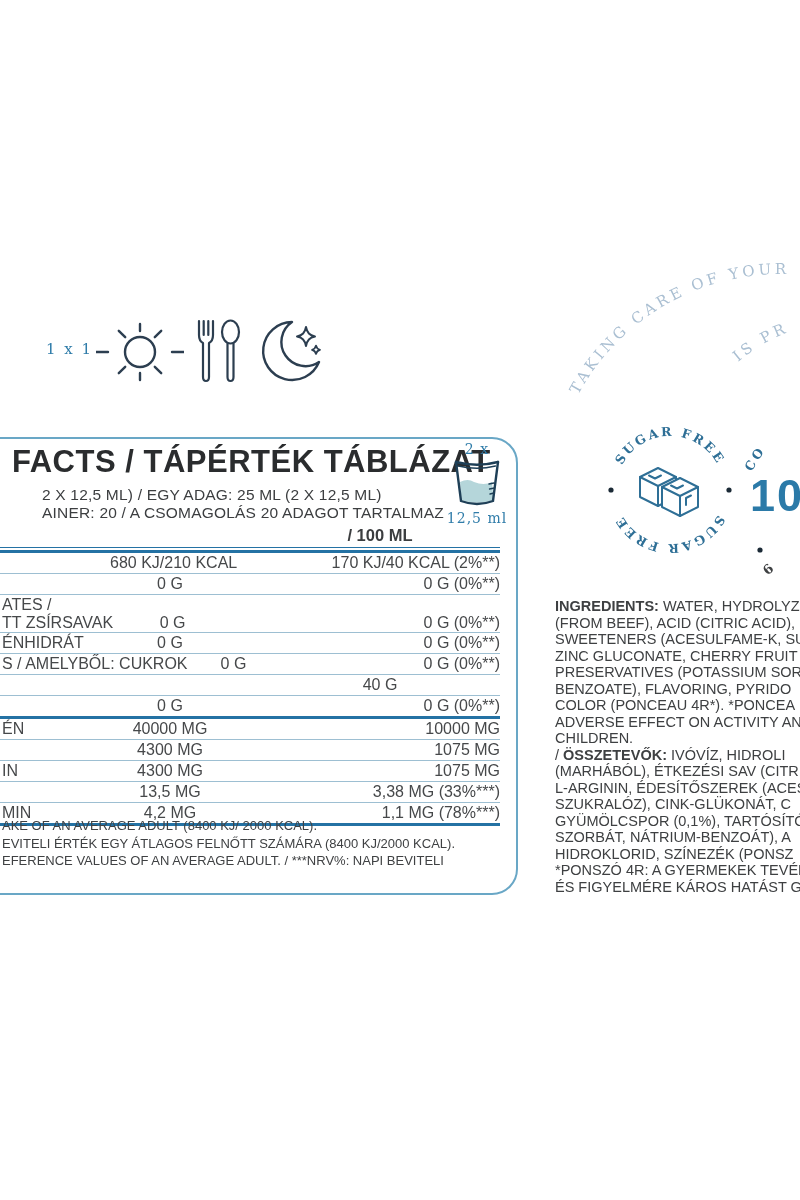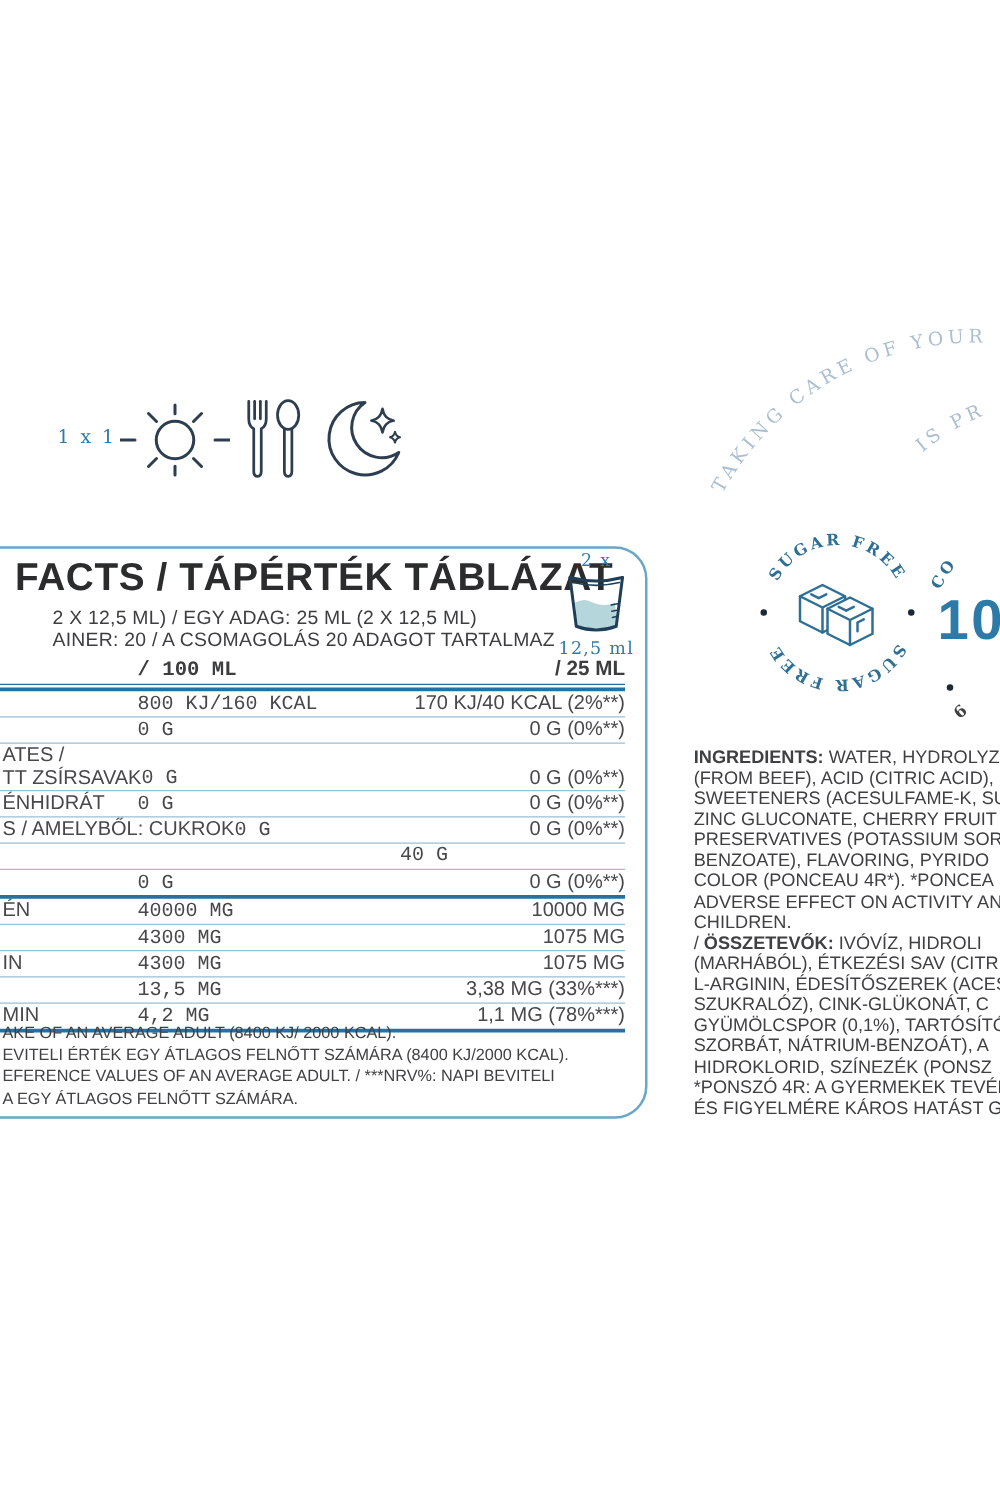--- a/index.html
+++ b/index.html
@@ -30,21 +30,21 @@
   .hdr-row .lbl{flex:1;}
   .dbl{position:absolute;left:0;right:16px;top:108px;height:2px;border-top:1px solid #2472a4;
        border-bottom:3px solid #2472a4;}
   .rows{top:114px;font-size:16px;color:#46484a;}
   .row{display:flex;align-items:baseline;height:20px;line-height:19px;
        border-bottom:1px solid #9dbfd2;padding-left:42px;}
   .row.two{height:37px;align-items:flex-end;}
   .row.two .lbl{line-height:17.5px;padding-bottom:1px;margin-top:10px;}
   .row.thick{border-bottom:3px solid #2472a4;}
   .lbl{flex:1;white-space:nowrap;}
-  .v1{width:120px;text-align:left;margin-right:60px;white-space:nowrap;font-family:Liberation Mono, monospace;}
+  .v1{width:120px;text-align:center;margin-right:60px;white-space:nowrap;}
   .v2{width:210px;text-align:right;white-space:nowrap;}
   .footnotes{position:absolute;left:42px;top:378px;font-size:13px;line-height:17.5px;
              color:#3f4143;white-space:nowrap;}
 
   
   .badge-svg text{font-family:"DejaVu Serif",serif;font-size:12.5px;font-weight:bold;
                   letter-spacing:2.5px;fill:#2e6f96;}
   .badge-line{stroke:#2e6f96;stroke-width:2;fill:none;stroke-linecap:round;stroke-linejoin:round;}
   .badge-cube{stroke:#2e6f96;stroke-width:2;fill:#ffffff;stroke-linejoin:round;}
 
@@ -118,28 +118,27 @@
         <path d="M5.5 9 Q24 13.5 42.5 9" stroke-width="1.3"></path>
         <path d="M36 27 L41 26 M36.5 32 L41.5 31 M37 37 L41 36" stroke-width="1.3"></path>
       </g>
     </svg>
     <div class="cap">12,5 ml</div>
   </div>
 
   <div class="hdr-row">
     <span class="lbl"></span>
     <span class="v1">/ 100 ML</span>
-    <span class="v2">/ 25 ML</span>
   </div>
   <div class="dbl"></div>
 
   <div class="rows">
     <div class="row">
       <span class="lbl"></span>
-      <span class="v1">800 KJ/160 KCAL</span>
+      <span class="v1">680 KJ/210 KCAL</span>
       <span class="v2">170 KJ/40 KCAL (2%**)</span>
     </div>
     <div class="row">
       <span class="lbl"></span>
       <span class="v1">0 G</span>
       <span class="v2">0 G (0%**)</span>
     </div>
     <div class="row two">
       <span class="lbl"><span>ATES /</span><br>
         <span>TT ZSÍRSAVAK</span></span>
@@ -189,21 +188,20 @@
       <span class="lbl">MIN</span>
       <span class="v1">4,2 MG</span>
       <span class="v2">1,1 MG (78%***)</span>
     </div>
   </div>
 
   <div class="footnotes">
     <div>AKE OF AN AVERAGE ADULT (8400 KJ/ 2000 KCAL).</div>
     <div>EVITELI ÉRTÉK EGY ÁTLAGOS FELNŐTT SZÁMÁRA (8400 KJ/2000 KCAL).</div>
     <div>EFERENCE VALUES OF AN AVERAGE ADULT.  / ***NRV%: NAPI BEVITELI</div>
-    <div>A EGY ÁTLAGOS FELNŐTT SZÁMÁRA.</div>
   </div>
 </div>
 
 <svg class="abs badge-svg" style="left:602px;top:424px" width="136" height="140" viewBox="0 0 136 140">
   <defs>
     <path id="badgeCircle" d="M 14 66 A 54 54 0 1 1 122 66 A 54 54 0 1 1 14 66"></path>
   </defs>
   <text><textPath href="#badgeCircle" startOffset="25%" text-anchor="middle">SUGAR FREE</textPath></text>
   <text><textPath href="#badgeCircle" startOffset="75%" text-anchor="middle">SUGAR FREE</textPath></text>
   <circle cx="9" cy="66" r="2.6" fill="#1b2a36"></circle>

